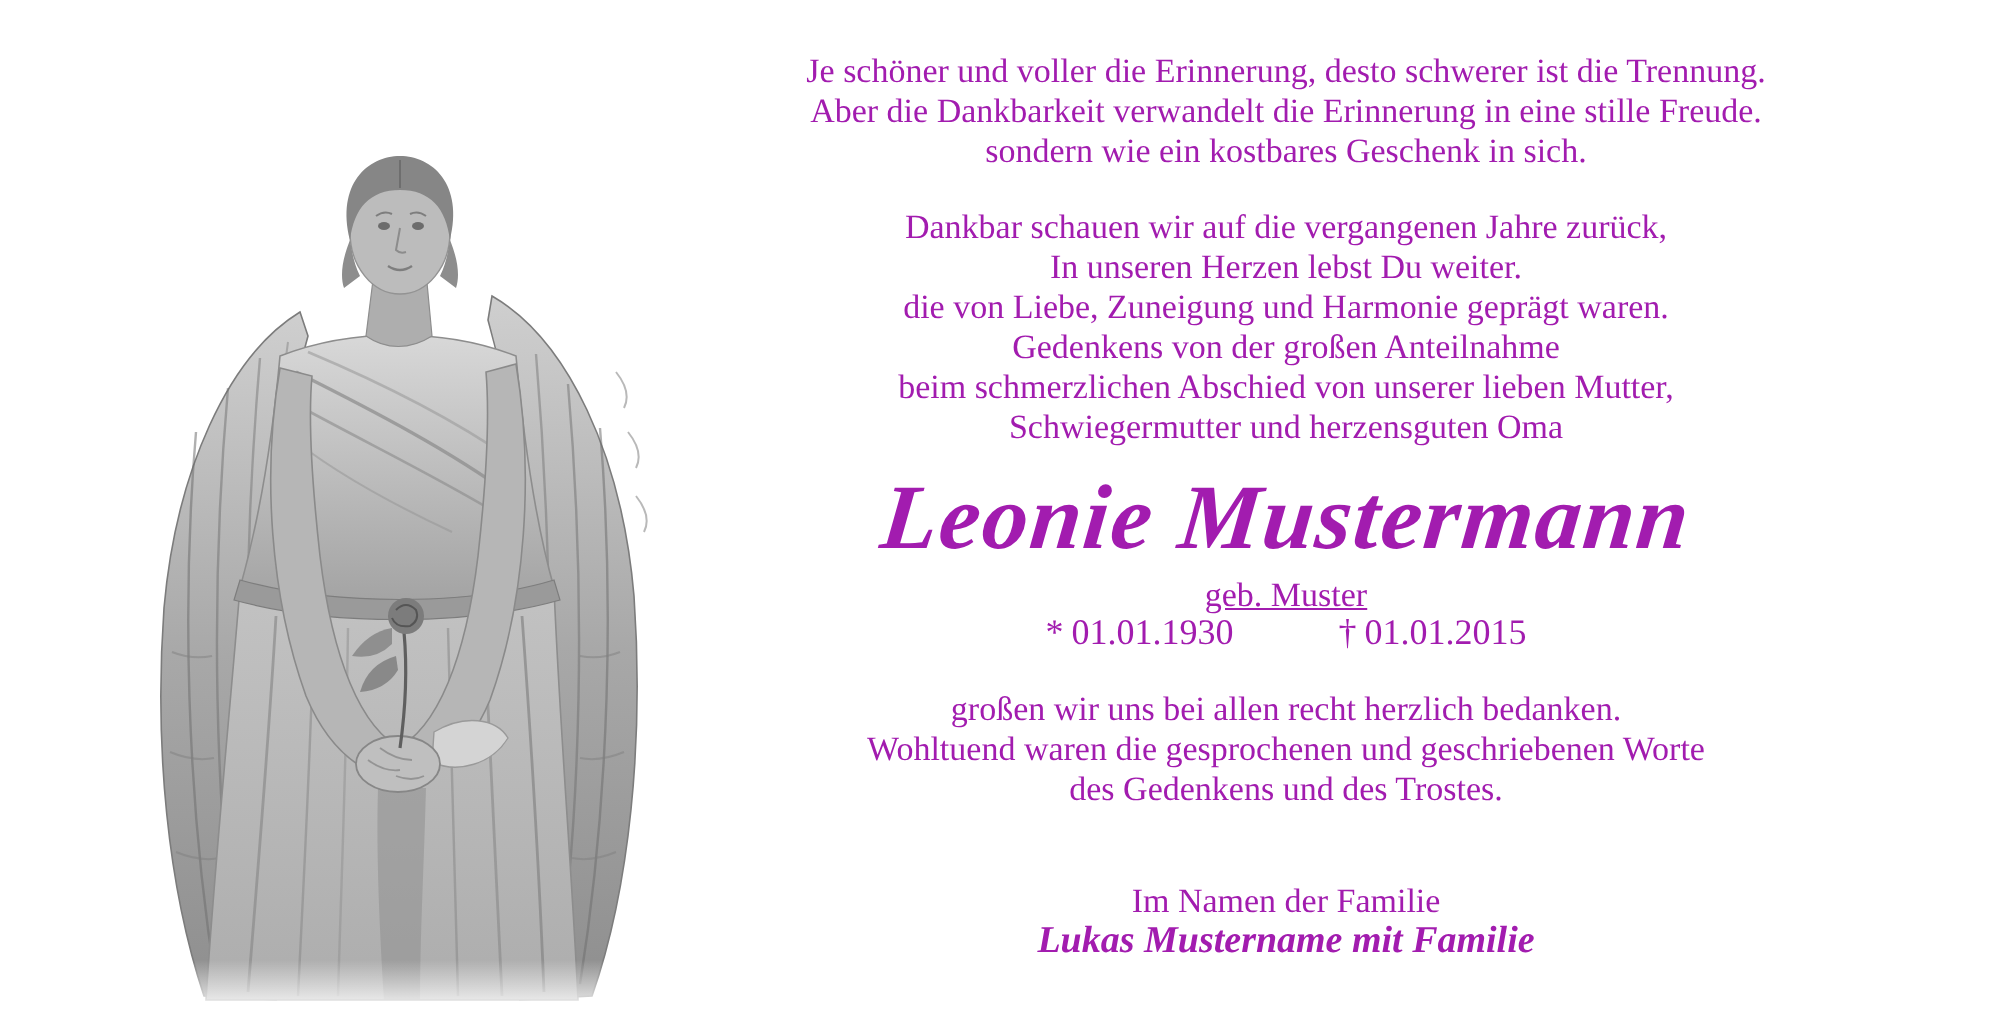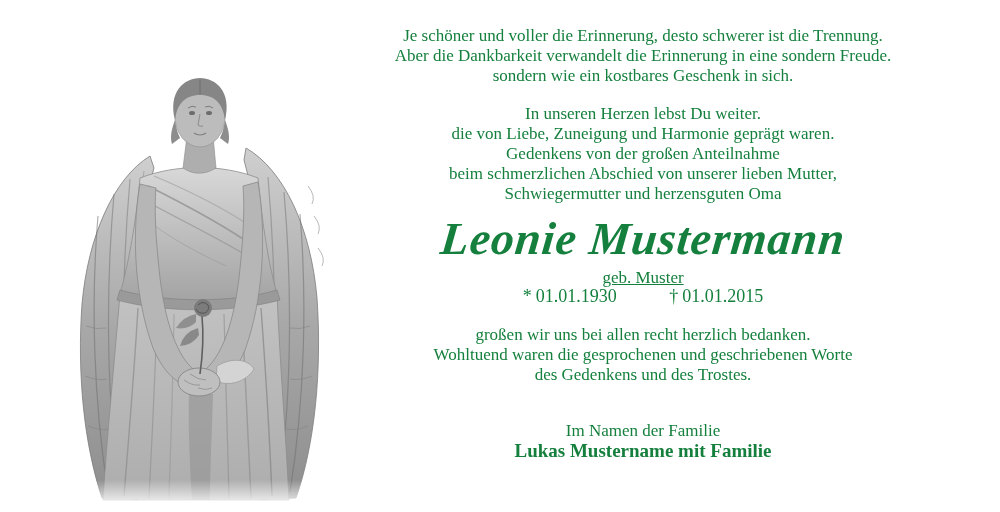--- a/index.html
+++ b/index.html
@@ -3,21 +3,21 @@
 <meta charset="utf-8">
 <style>
   html, body { margin: 0; padding: 0; background: #ffffff; }
   .card {
     position: relative;
     width: 1000px;
     height: 512px;
     background: #ffffff;
     overflow: hidden;
     font-family: "Liberation Serif", "DejaVu Serif", serif;
-    color: #15803d;
+    color: #a21caf;
   }
   .statue-wrap {
     position: absolute;
     left: 56px;
     top: 76px;
     width: 284px;
     height: 432px;
   }
   .statue-wrap svg { display: block; width: 100%; height: 100%; }
   .text-col {
@@ -63,20 +63,21 @@
   .closing-lead {
     font-size: 17px;
     line-height: 19px;
     white-space: nowrap;
   }
   .closing-signature {
     font-size: 19px;
     line-height: 21px;
     font-weight: bold;
     white-space: nowrap;
+    font-style: italic;
   }
 </style>
 </head>
 <body>
 
 <div class="card">
 
   <div class="statue-wrap">
     <svg viewBox="0 0 284 432" xmlns="http://www.w3.org/2000/svg">
       <defs>
@@ -168,25 +169,26 @@
       </g>
 
       <rect x="0" y="404" width="284" height="28" fill="url(#fadeG)"></rect>
     </svg>
   </div>
 
   <div class="text-col">
 
     <div class="poem">
       <div class="line">Je schöner und voller die Erinnerung, desto schwerer ist die Trennung.</div>
-      <div class="line">Aber die Dankbarkeit verwandelt die Erinnerung in eine sondern Freude.</div>
+      <div class="line">Aber die Dankbarkeit verwandelt die Erinnerung in eine stille Freude.</div>
       <div class="line">sondern wie ein kostbares Geschenk in sich.</div>
     </div>
 
     <div class="tribute">
+      <div class="line">Dankbar schauen wir auf die vergangenen Jahre zurück,</div>
       <div class="line">In unseren Herzen lebst Du weiter.</div>
       <div class="line">die von Liebe, Zuneigung und Harmonie geprägt waren.</div>
       <div class="line">Gedenkens von der großen Anteilnahme</div>
       <div class="line">beim schmerzlichen Abschied von unserer lieben Mutter,</div>
       <div class="line">Schwiegermutter und herzensguten Oma</div>
     </div>
 
     <div class="name">Leonie Mustermann</div>
 
     <div class="maiden">geb. Muster</div>

